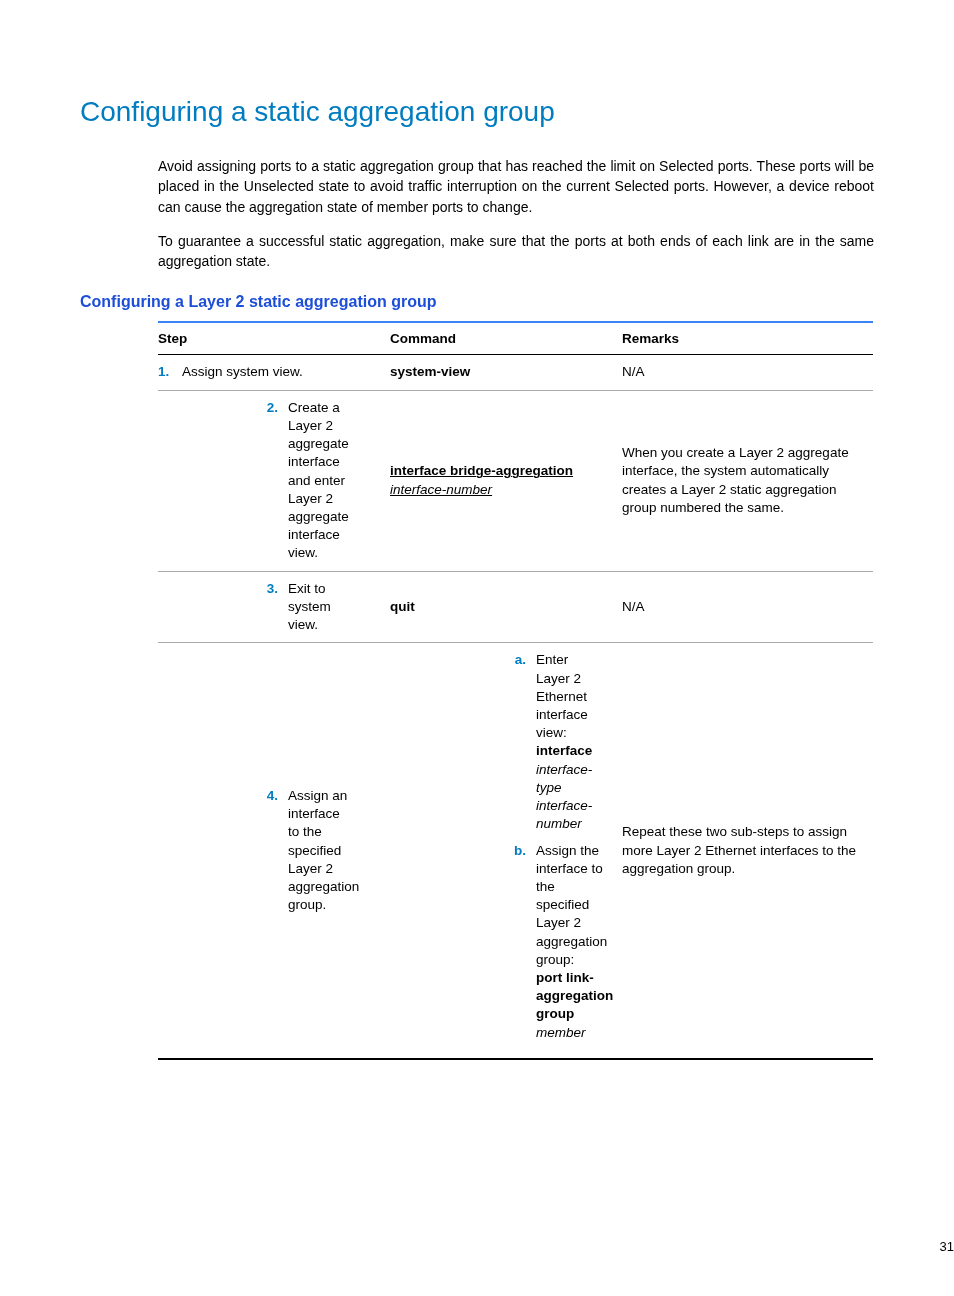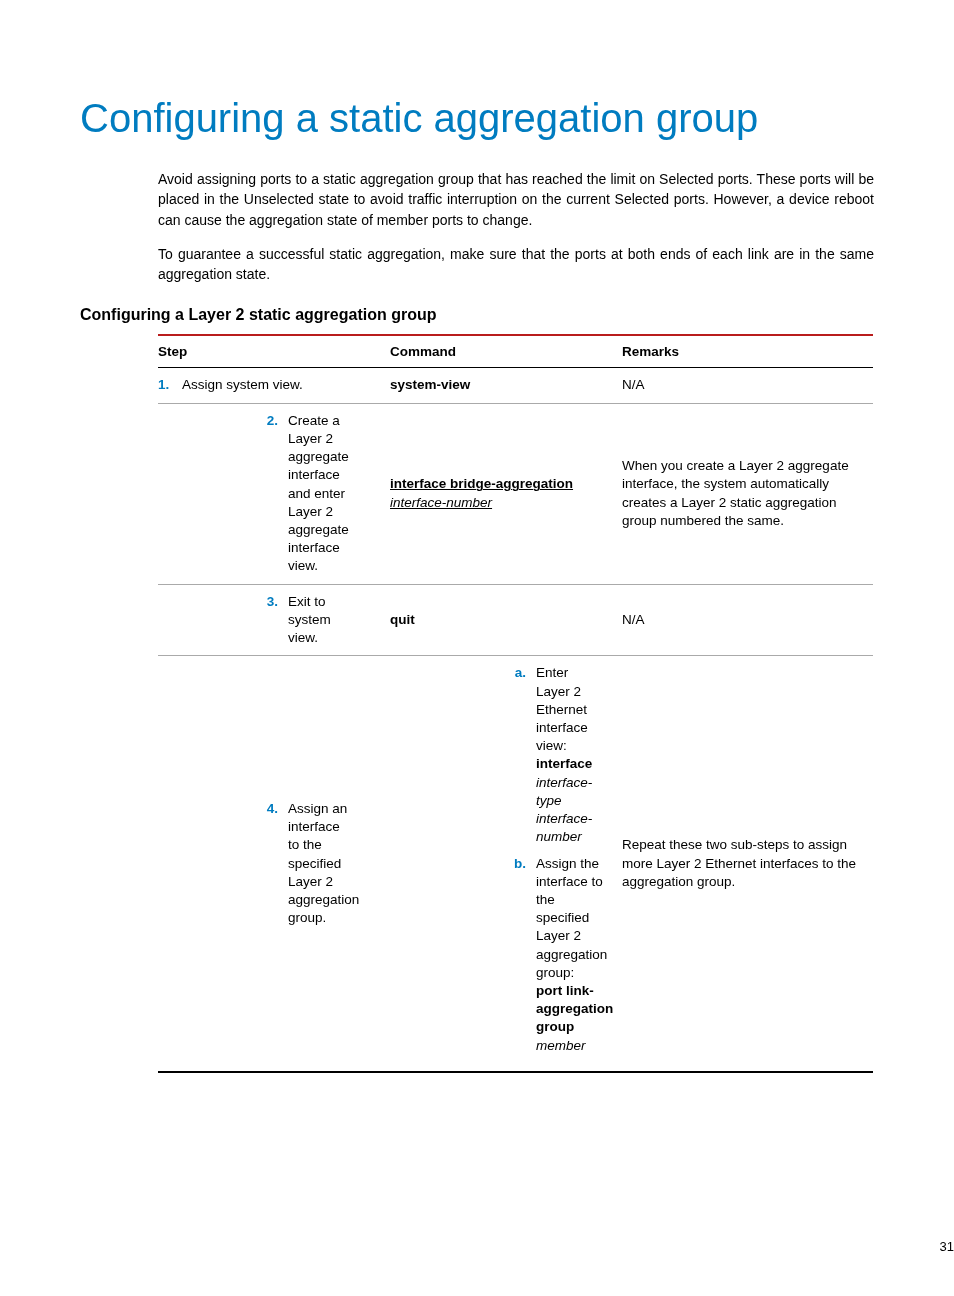--- a/index.html
+++ b/index.html
@@ -14,46 +14,46 @@
   .page {
     padding: 96px 80px 60px 80px;
     box-sizing: border-box;
     width: 954px;
     position: relative;
     min-height: 1296px;
   }
   h1.main-title {
     font-family: Arial, Helvetica, sans-serif;
     font-weight: 300;
-    font-size: 40px;
+    font-size: 28px;
     color: #007cc0;
     margin: 0 0 28px 0;
   }
   .body-text {
     margin: 0 0 14px 78px;
     line-height: 1.45;
     text-align: justify;
   }
   h2.sub-title {
     font-size: 16px;
     font-weight: bold;
-    color: #000000;
+    color: #1d4ed8;
     margin: 22px 0 10px 0;
   }
   table.steps {
     width: 715px;
     margin-left: 78px;
     border-collapse: collapse;
     font-size: 13.5px;
   }
   table.steps thead th {
     text-align: left;
     font-weight: bold;
     padding: 8px 6px 8px 0;
-    border-top: 2px solid #b91c1c;
+    border-top: 2px solid #3b82f6;
     border-bottom: 1.5px solid #000;
     vertical-align: top;
   }
   table.steps tbody td {
     padding: 8px 6px 8px 0;
     vertical-align: top;
     border-bottom: 1px solid #aaa;
     line-height: 1.35;
   }
   table.steps tbody tr:last-child td {

